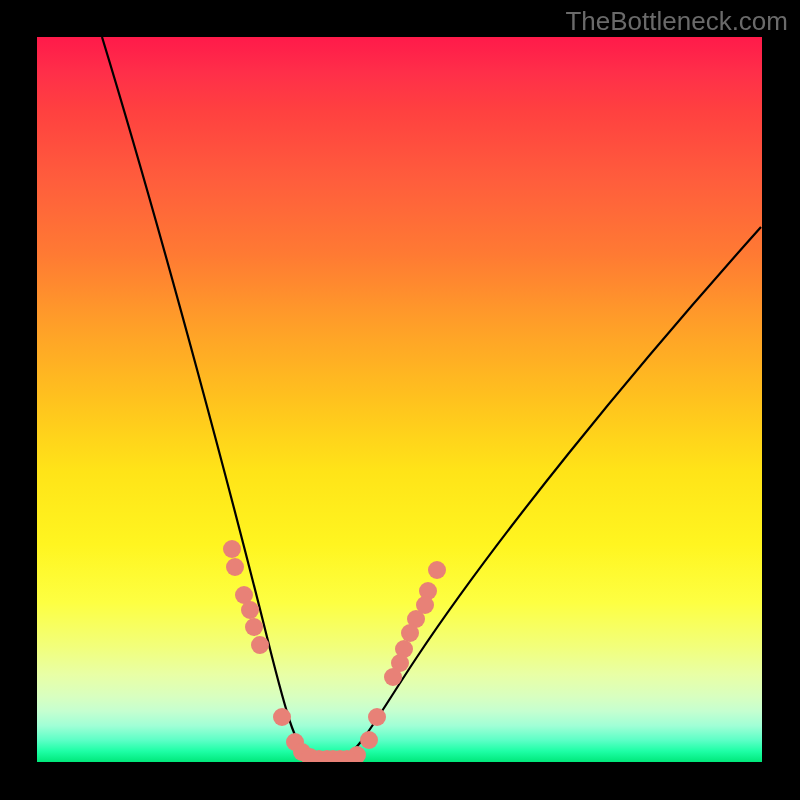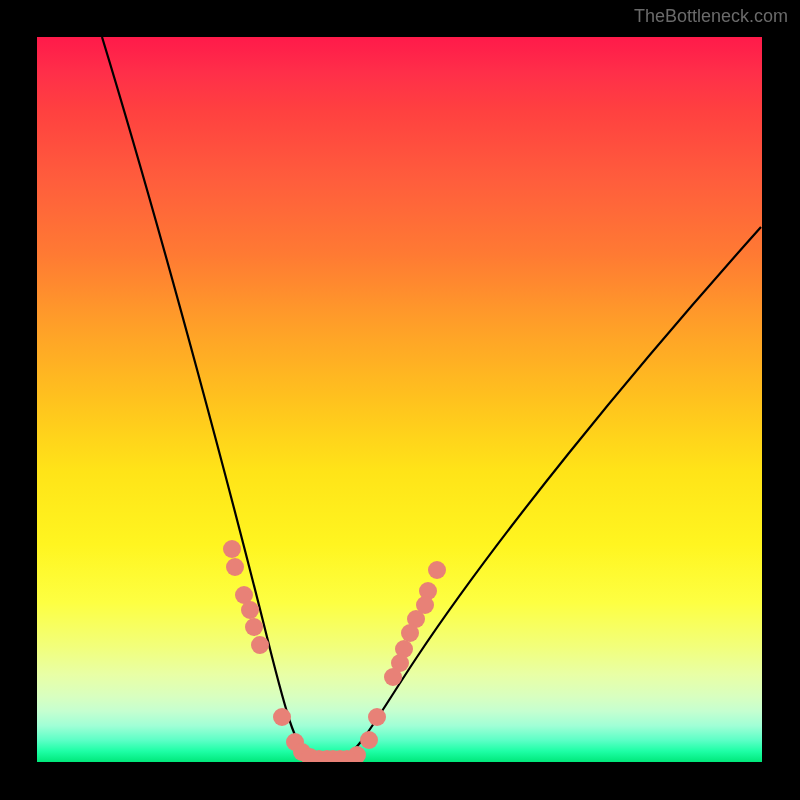--- a/index.html
+++ b/index.html
@@ -44,21 +44,21 @@
       #5cffc6 97%,
       #1effa6 98.5%,
       #00e87a 100%
     );
   }
   .watermark {
     position: absolute;
     top: 6px;
     right: 12px;
     color: #6a6a6a;
-    font-size: 18px;
+    font-size: 26px;
     font-weight: 400;
     letter-spacing: 0px;
     font-family: Arial, Helvetica, sans-serif;
   }
   svg.curves {
     position: absolute;
     left: 0;
     top: 0;
     width: 100%;
     height: 100%;

